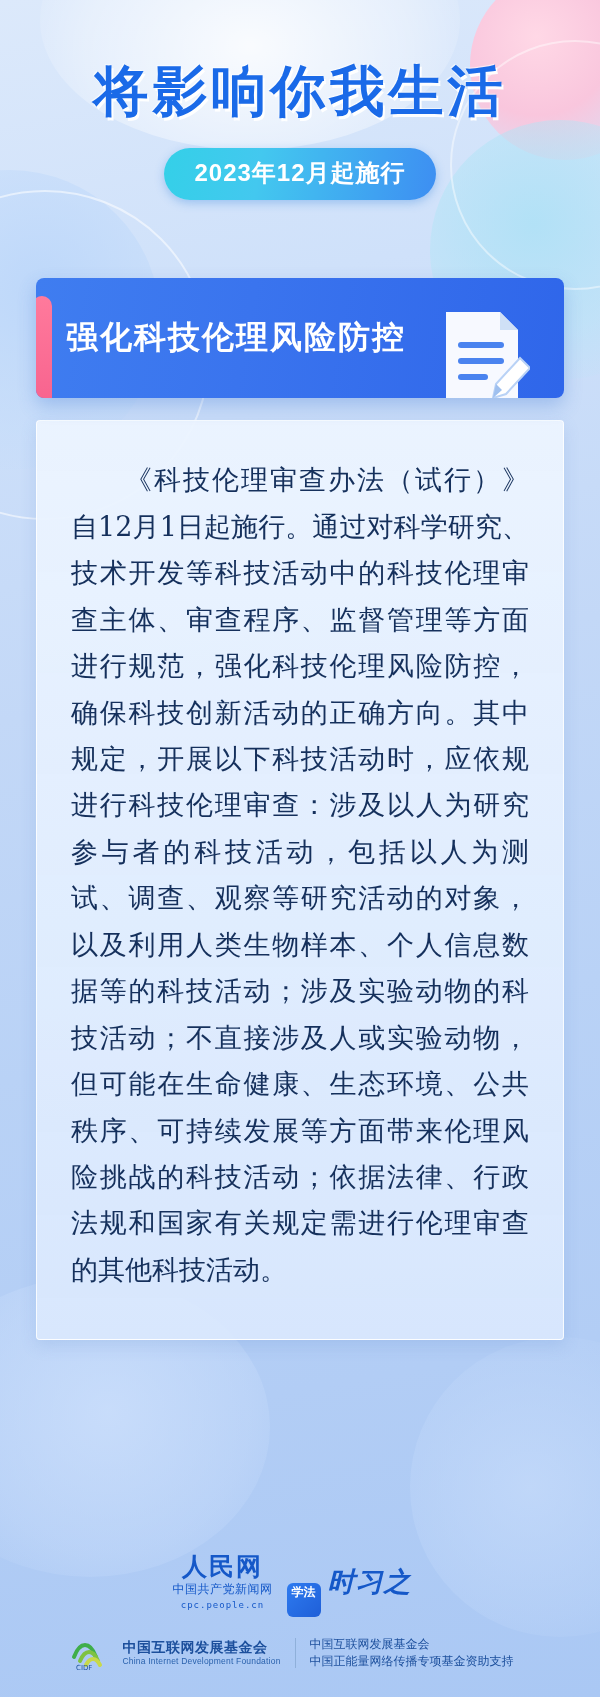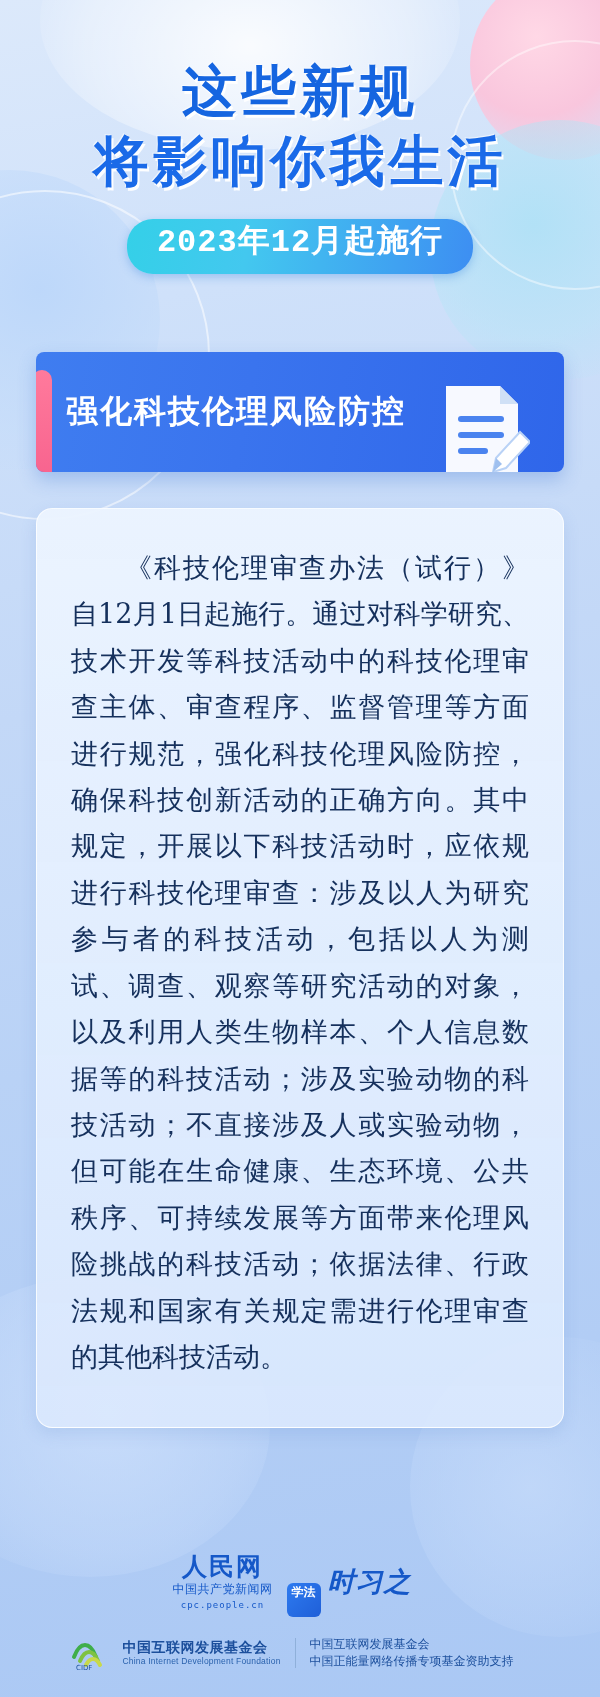--- a/index.html
+++ b/index.html
@@ -78,29 +78,28 @@
       -1px -1px 0 rgba(255,255,255,0.6);
   }
   .title-line.two { color: #1a6ae8; }
   .subtitle-wrap {
     margin-top: 22px;
     display: flex;
     justify-content: center;
   }
   .subtitle {
     display: inline-block;
-    padding: 0 30px 11px;
+    padding: 9px 30px 11px;
     border-radius: 26px;
     background: linear-gradient(100deg, #34d0e8 0%, #43c8ef 35%, #3d8ef2 100%);
     color: #ffffff;
-    font-size: 32px;
+    font-size: 24px;
     font-weight: bold;
     letter-spacing: 1px;
     box-shadow: 0 3px 10px rgba(50,130,220,0.35);
-    font-family: Liberation Mono, monospace;
   }
 
   
   .section {
     position: relative;
     z-index: 3;
     margin: 78px 36px 0 36px;
   }
   .section-head {
     position: relative;
@@ -131,22 +130,22 @@
   }
   .head-icon {
     position: absolute;
     right: 34px;
     top: 28px;
     width: 92px;
     height: 106px;
   }
 
   .section-body {
-    margin-top: 36px;
-    border-radius: 16px;
+    margin-top: 22px;
+    border-radius: 4px;
     background: linear-gradient(180deg, rgba(236,244,255,0.96) 0%, rgba(226,238,254,0.94) 55%, rgba(218,232,253,0.92) 100%);
     border: 1px solid rgba(255,255,255,0.8);
     box-shadow: 0 6px 16px rgba(90,135,205,0.18);
     padding: 36px 34px 46px 34px;
   }
   .body-text {
     font-family: "DejaVu Serif", "Liberation Serif", serif;
     font-size: 27px;
     line-height: 1.72;
     color: #15305c;
@@ -261,21 +260,20 @@
 <div class="blob blob-soft-top"></div>
 <div class="blob blob-pink"></div>
 <div class="blob blob-cyan"></div>
 <div class="blob blob-blue-l"></div>
 <div class="blob blob-bottom"></div>
 <div class="blob blob-bottom2"></div>
 <div class="arc arc1"></div>
 <div class="arc arc2"></div>
 
 <div class="header">
-  <div class="title-line one">这些新规</div>
   <div class="title-line two">将影响你我生活</div>
   <div class="subtitle-wrap">
     <span class="subtitle">2023年12月起施行</span>
   </div>
 </div>
 
 <div class="section">
   <div class="section-head">
     <div class="head-accent"></div>
     <div class="head-title">强化科技伦理风险防控</div>

